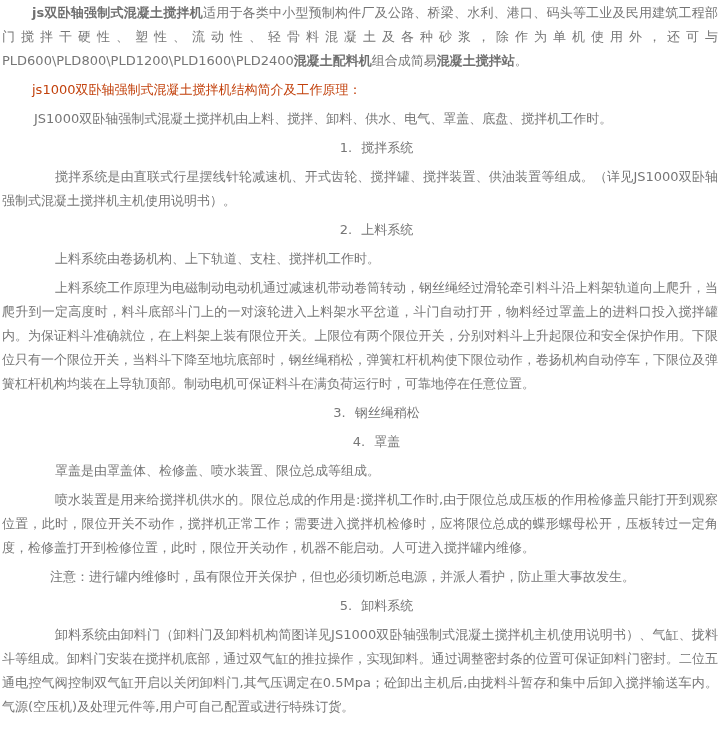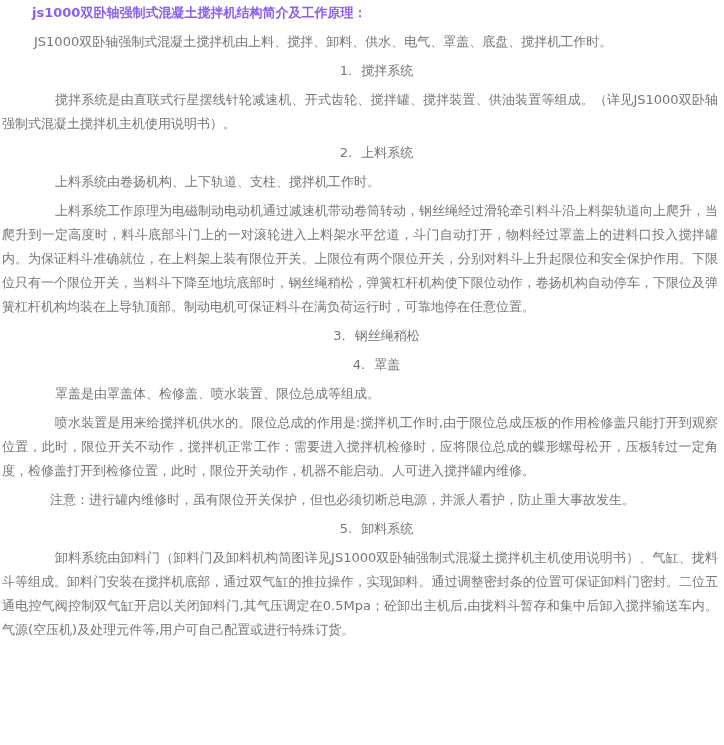--- a/index.html
+++ b/index.html
@@ -23,32 +23,33 @@
   }
   p {
     margin: 0 0 5px 0;
     padding: 0;
   }
   b {
     font-weight: bold;
     color: #707070;
   }
   .intro   { text-indent: 30px; }
-  .heading { text-indent: 30px; font-weight: bold; color: #8b5cf6; }
+  .heading { text-indent: 30px; font-weight: normal; color: #c2410c; }
   .comp    { text-indent: 32px; }
   .item    { padding-left: 33px; text-align: center; }
   .item .num   { display: inline-block; margin-right: 9px; }
   .sub     { text-indent: 53px; }
   .note    { text-indent: 48px; }
 </style>
 </head>
 <body>
 
 <div class="doc">
 
+  <p class="intro"><b>js双卧轴强制式混凝土搅拌机</b><span>适用于各类中小型预制构件厂及公路、桥梁、水利、港口、码头等工业及民用建筑工程部门搅拌干硬性、塑性、流动性、轻骨料混凝土及各种砂浆，除作为单机使用外，还可与PLD600\PLD800\PLD1200\PLD1600\PLD2400</span><b>混凝土配料机</b><span>组合成简易</span><b>混凝土搅拌站</b><span>。</span></p>
 
   <p class="heading">js1000双卧轴强制式混凝土搅拌机结构简介及工作原理：</p>
 
   <p class="comp">JS1000双卧轴强制式混凝土搅拌机由上料、搅拌、卸料、供水、电气、罩盖、底盘、搅拌机工作时。</p>
 
   <p class="item"><span class="num">1.</span><span class="title">搅拌系统</span></p>
   <p class="sub">搅拌系统是由直联式行星摆线针轮减速机、开式齿轮、搅拌罐、搅拌装置、供油装置等组成。（详见JS1000双卧轴强制式混凝土搅拌机主机使用说明书）。</p>
 
   <p class="item"><span class="num">2.</span><span class="title">上料系统</span></p>
   <p class="sub">上料系统由卷扬机构、上下轨道、支柱、搅拌机工作时。</p>

